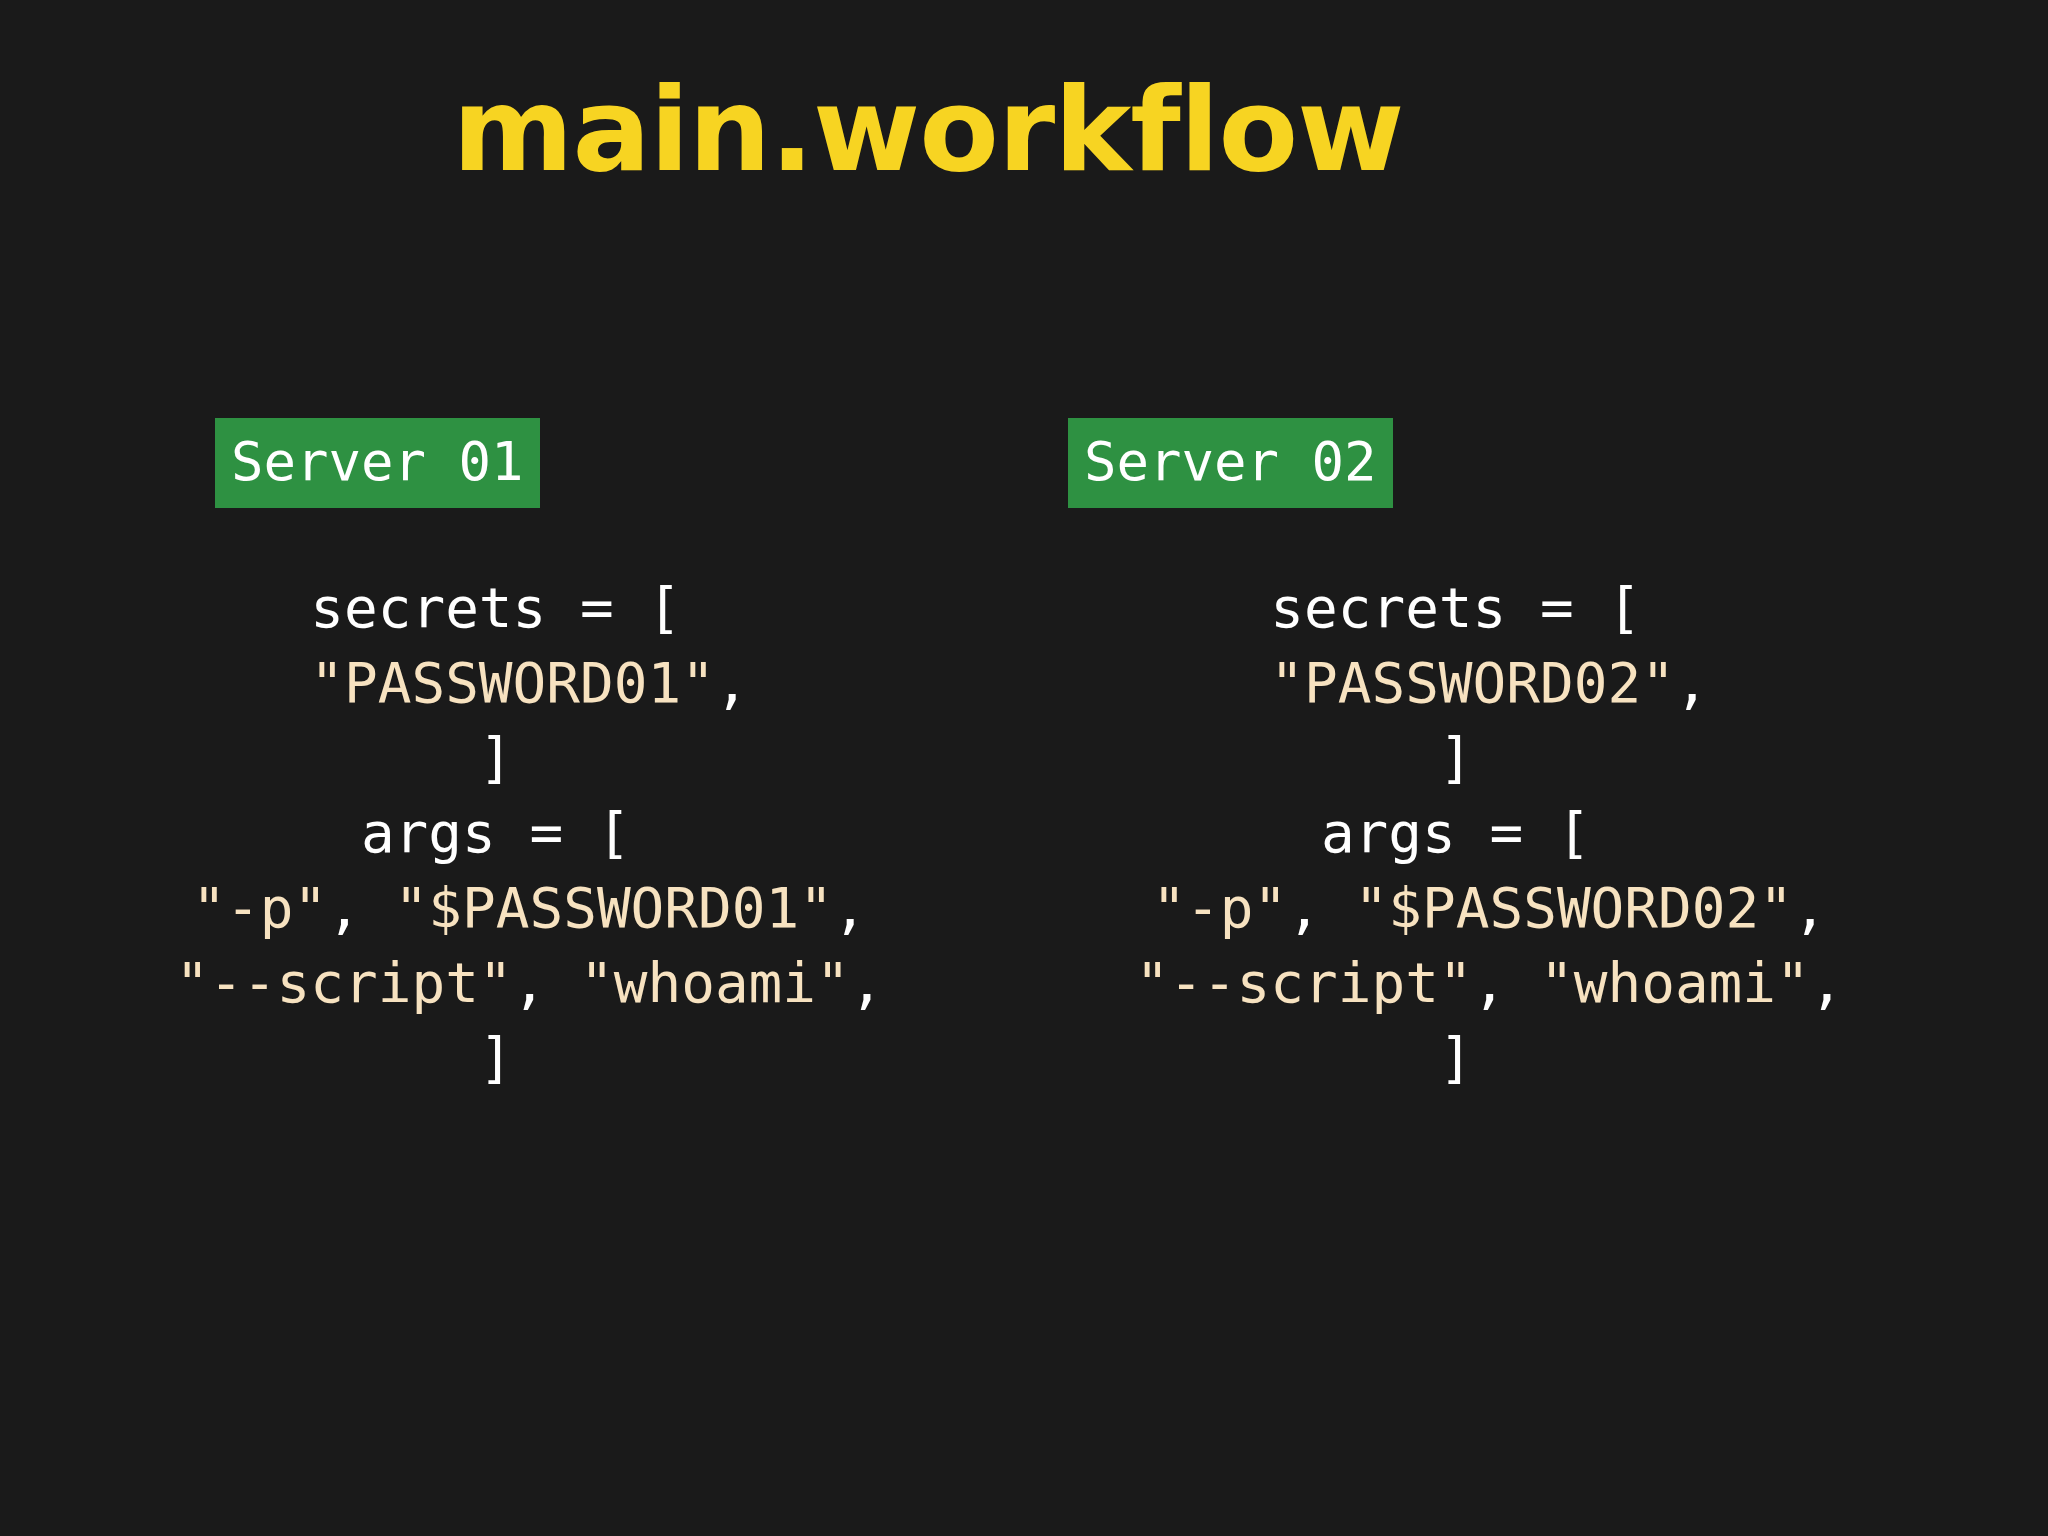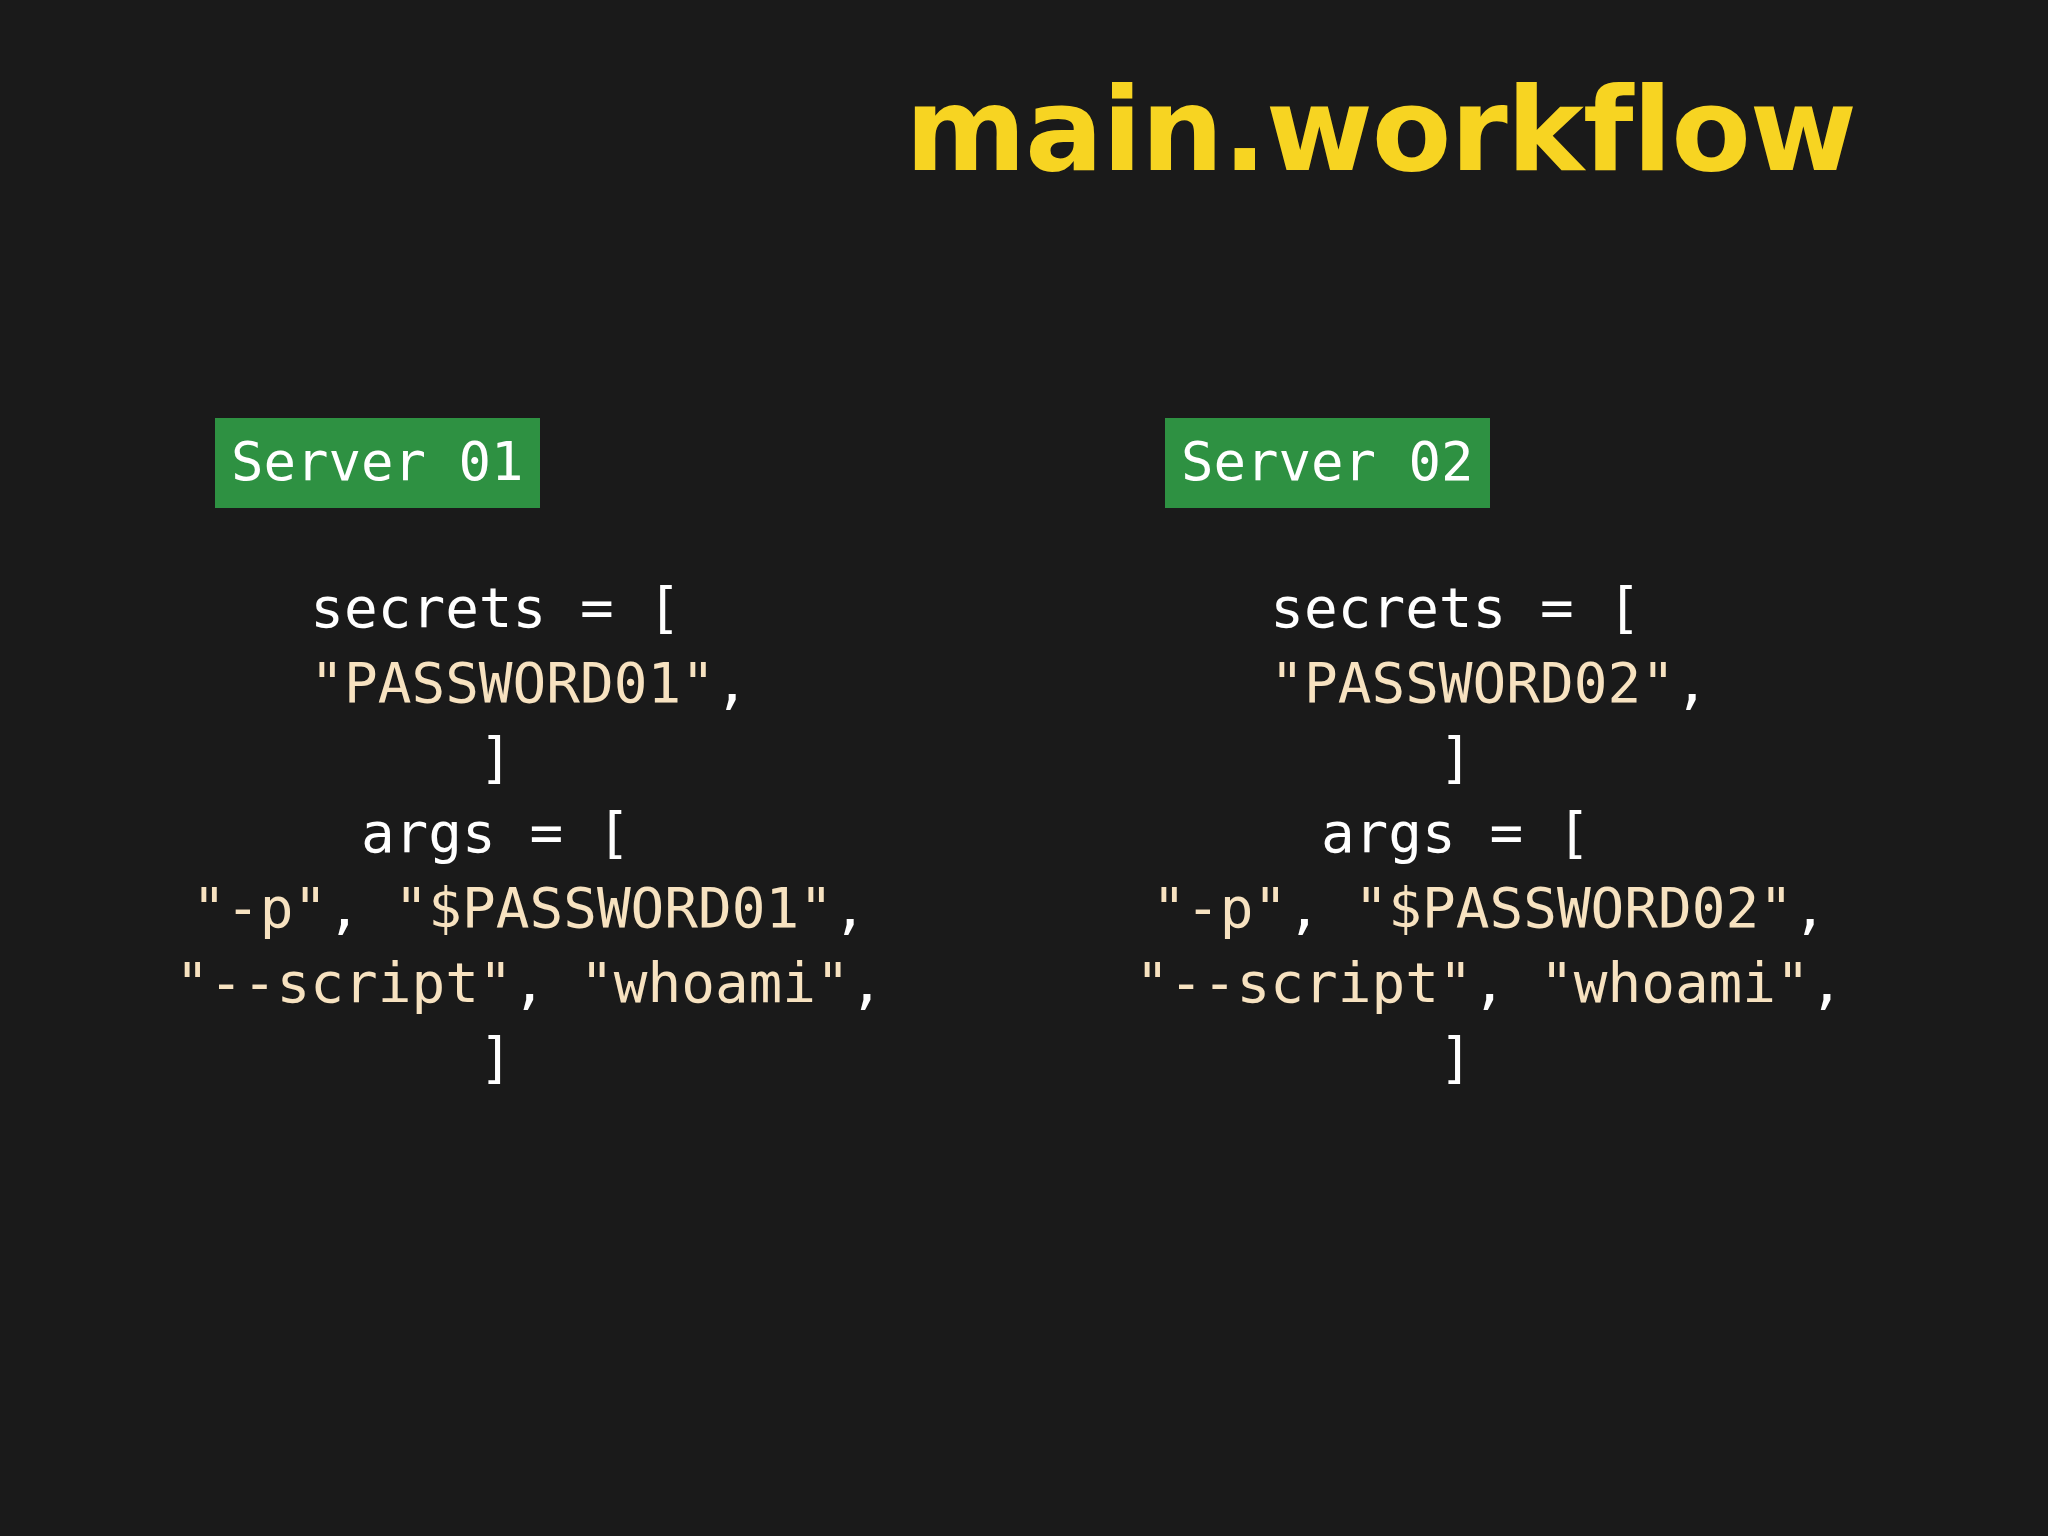--- a/index.html
+++ b/index.html
@@ -20,21 +20,21 @@
     height: 1536px;
     background: #1a1a1a;
   }
 
   
   .title {
     position: absolute;
     top: 62px;
     left: 0;
     width: 1856px;
-    text-align: right;
+    text-align: center;
     color: #f7d422;
     font-family: "DejaVu Sans", sans-serif;
     font-weight: 700;
     font-size: 116px;
     line-height: 1.18;
     letter-spacing: -1px;
     white-space: pre;
   }
 
   
@@ -57,21 +57,21 @@
     display: inline-block;
     background: #2e9142;
     color: #ffffff;
     font-family: "DejaVu Sans Mono", monospace;
     font-size: 54px;
     line-height: 1.0;
     padding: 17px 16px 19px 16px;
     white-space: pre;
   }
   .column.left  .badge { margin-left: 107px; text-align: right; }
-  .column.right .badge { margin-left: 97px; }
+  .column.right .badge { }
 
   .code {
     margin-top: 62px;
     font-family: "DejaVu Sans Mono", monospace;
     font-size: 56px;
     line-height: 75px;
     color: #ffffff;
     white-space: pre;
   }
   .code .ln { display: block; white-space: pre; text-align: center; }

